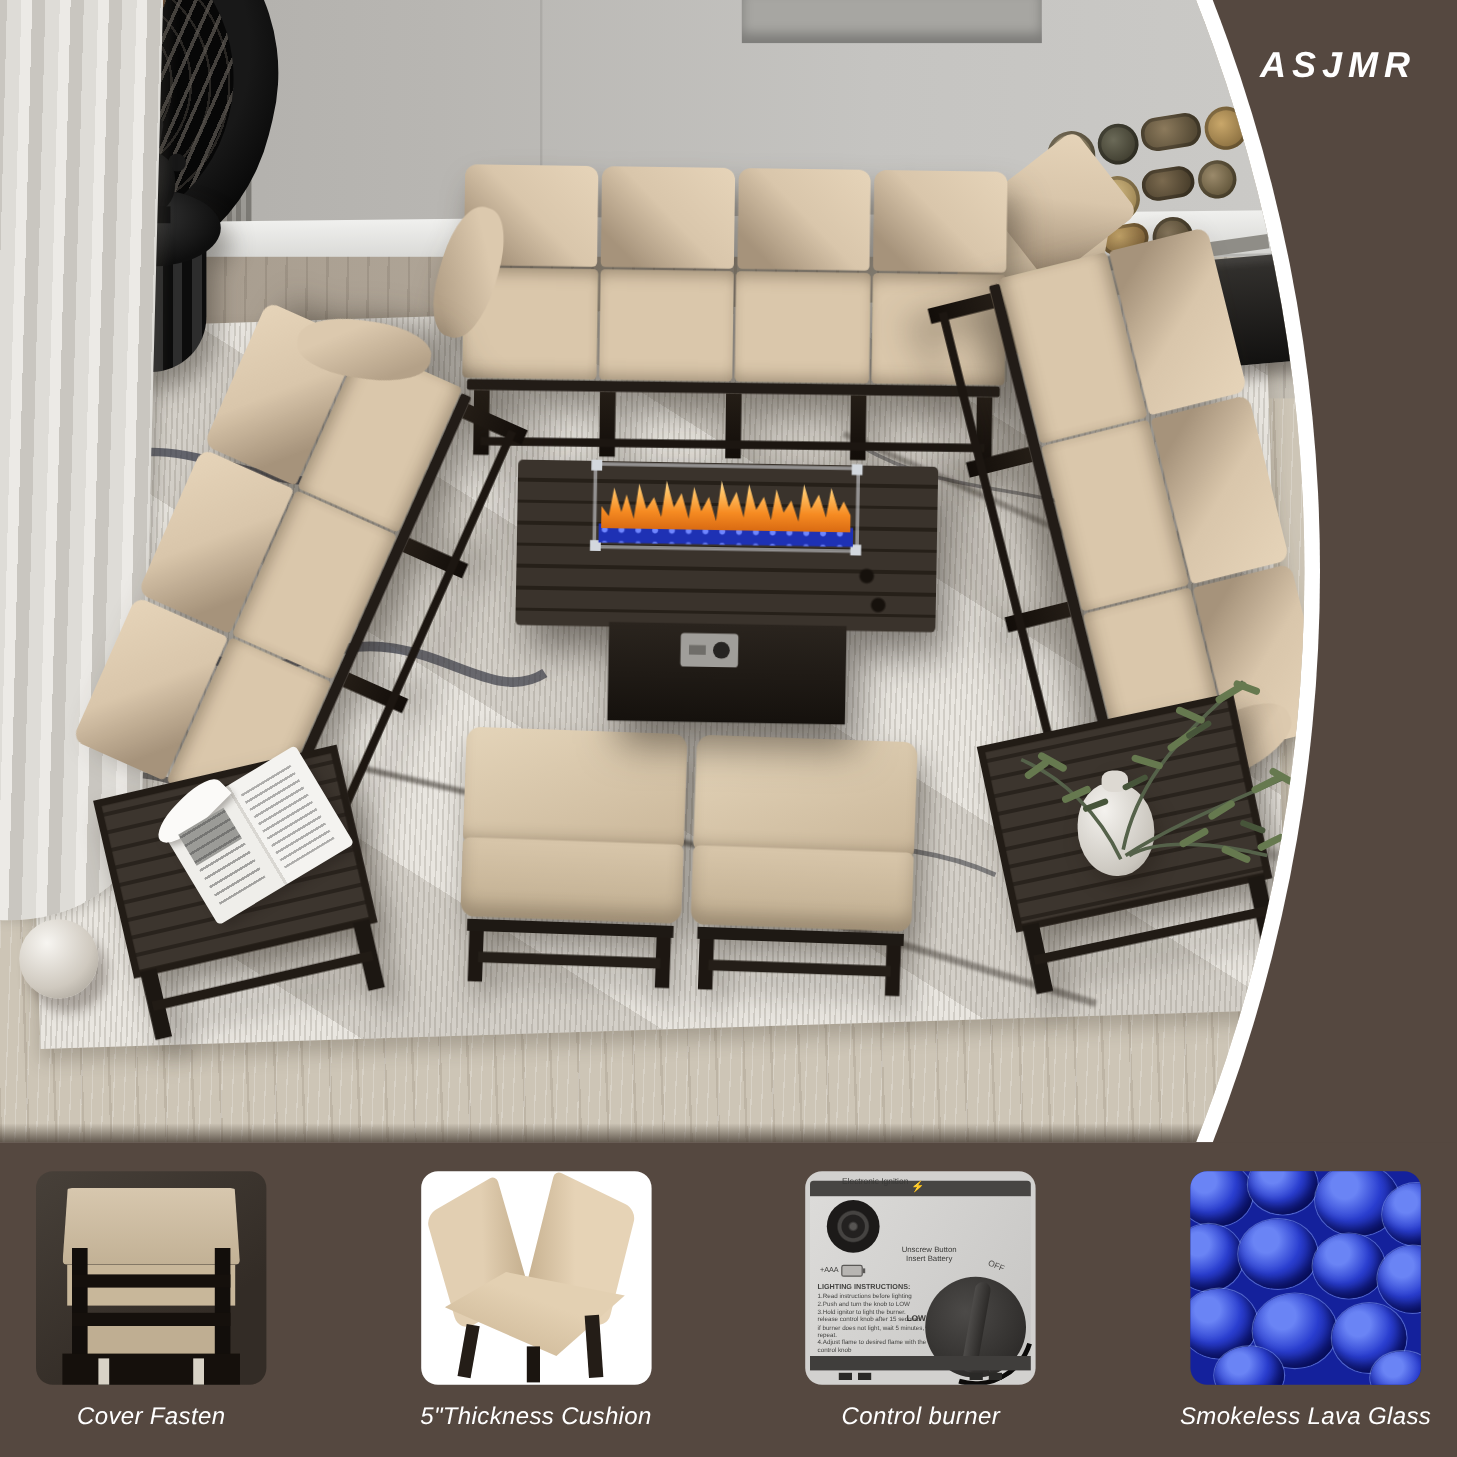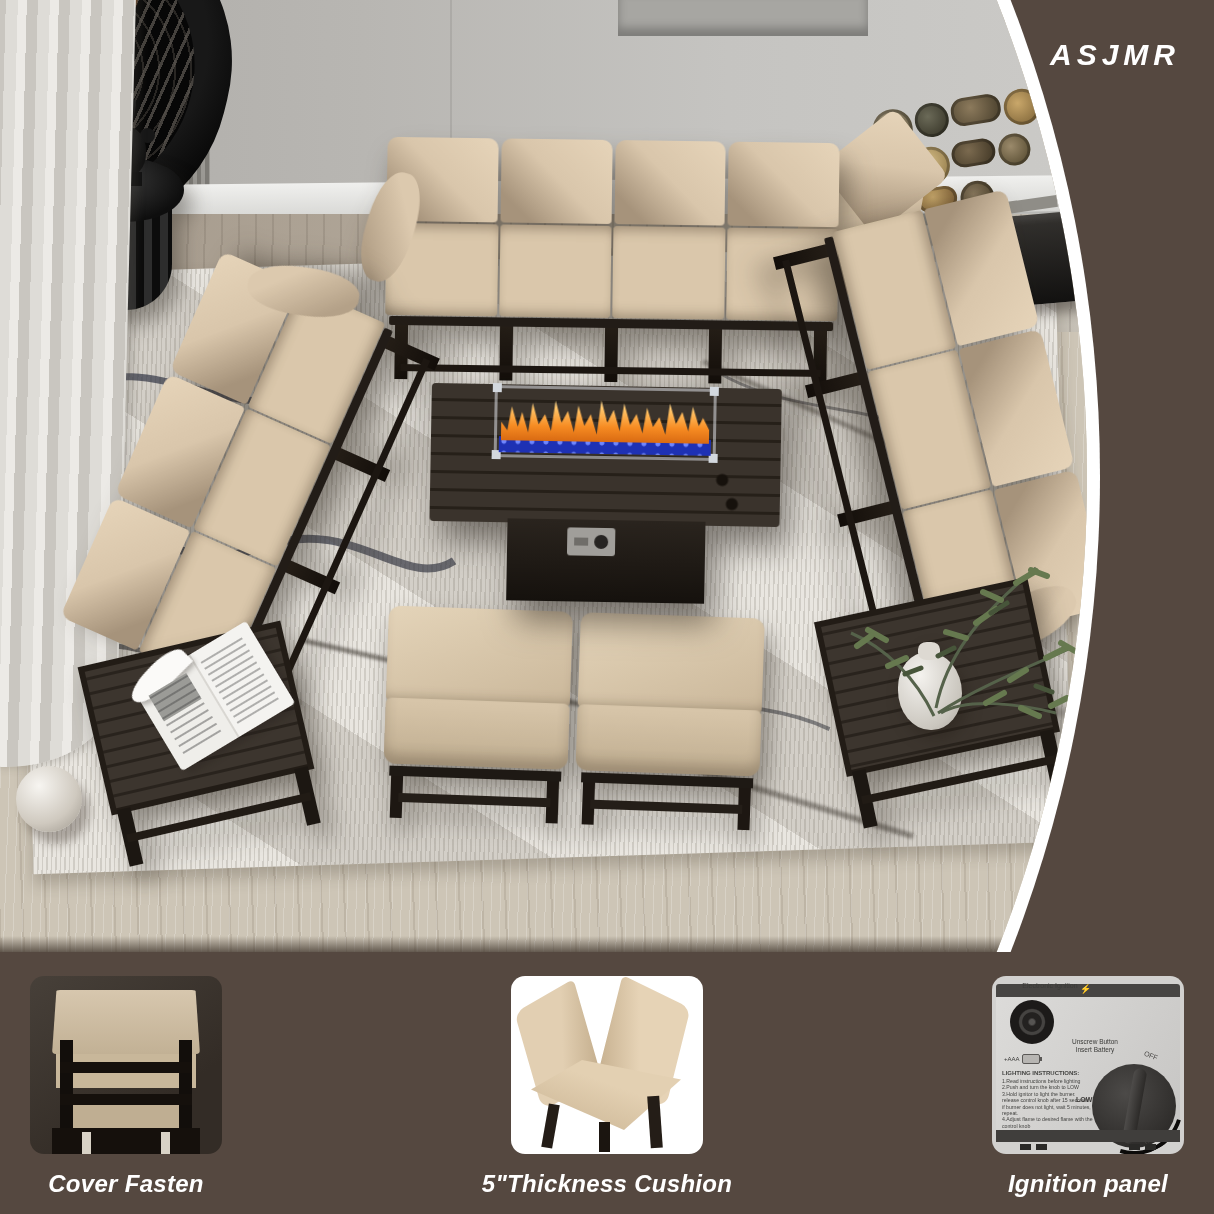--- a/index.html
+++ b/index.html
@@ -189,21 +189,21 @@
   .shA{left:295px;top:688px;width:450px;height:5px;transform:rotate(13deg);opacity:.5;}
   .shB{left:610px;top:788px;width:310px;height:6px;transform:rotate(17deg);opacity:.4;}
   .shC{left:690px;top:420px;width:300px;height:5px;transform:rotate(24deg);opacity:.35;}
   .shD{left:950px;top:705px;width:190px;height:9px;transform:rotate(10deg);opacity:.3;filter:blur(3px);}
 
   
   .features{position:absolute;left:0;top:952px;width:1214px;height:262px;background:#554840;
     display:flex;justify-content:space-between;padding:24px 30px 0;box-sizing:border-box;}
   .feature{width:192px;display:flex;flex-direction:column;align-items:center;}
   .thumb{position:relative;width:192px;height:178px;border-radius:14px;overflow:hidden;}
-  .caption{margin-top:16px;color:#fff;font-style:italic;font-weight:700;font-size:24px;
+  .caption{margin-top:16px;color:#fff;font-style:italic;font-weight:400;font-size:20px;
     letter-spacing:.3px;white-space:nowrap;}
 
   
   .t1{background:linear-gradient(145deg,#474039,#332c26 70%);}
   .t1-backrest{position:absolute;left:22px;top:14px;width:148px;height:64px;
     background:linear-gradient(180deg,#d7c7ae,#c2b195);border-radius:8px 8px 4px 4px;
     clip-path:polygon(3% 0,97% 0,100% 100%,0 100%);}
   .t1-cushion{position:absolute;left:26px;top:78px;width:140px;height:34px;background:#c8b79a;}
   .t1-lower{position:absolute;left:34px;top:120px;width:124px;height:36px;background:#bfae92;}
   .t1-postL{position:absolute;left:30px;top:64px;width:13px;height:104px;background:#120e0b;}
@@ -572,19 +572,37 @@
         <div class="t3-knob"></div>
         <div class="t3-off">OFF</div>
         <div class="t3-low">LOW</div>
         <div class="t3-high">HIGH</div>
         <div class="t3-botbar"></div>
         <div class="t3-foot" style="left:28px;"></div>
         <div class="t3-foot" style="left:44px;"></div>
         <div class="t3-foot" style="right:44px;"></div>
         <div class="t3-foot" style="right:28px;"></div>
       </div>
-      <div class="caption">Ignition panel</div>
+      <div class="caption">Control burner</div>
     </div>
 
+    <div class="feature">
+      <div class="thumb t4">
+        <div class="bead" style="left:-10px;top:-8px;width:62px;height:54px;"></div>
+        <div class="bead" style="left:48px;top:-14px;width:58px;height:50px;"></div>
+        <div class="bead" style="left:104px;top:-6px;width:70px;height:60px;"></div>
+        <div class="bead" style="left:160px;top:10px;width:56px;height:52px;"></div>
+        <div class="bead" style="left:-14px;top:44px;width:58px;height:56px;"></div>
+        <div class="bead" style="left:40px;top:40px;width:66px;height:58px;"></div>
+        <div class="bead" style="left:102px;top:52px;width:60px;height:54px;"></div>
+        <div class="bead" style="left:156px;top:62px;width:58px;height:56px;"></div>
+        <div class="bead" style="left:-8px;top:98px;width:64px;height:58px;"></div>
+        <div class="bead" style="left:52px;top:102px;width:70px;height:62px;"></div>
+        <div class="bead" style="left:118px;top:110px;width:62px;height:58px;"></div>
+        <div class="bead" style="left:20px;top:146px;width:58px;height:48px;"></div>
+        <div class="bead" style="left:150px;top:150px;width:54px;height:44px;"></div>
+      </div>
+      <div class="caption">Smokeless Lava Glass</div>
+    </div>
 
 
   </div>
 </div>
 
 </body></html>

